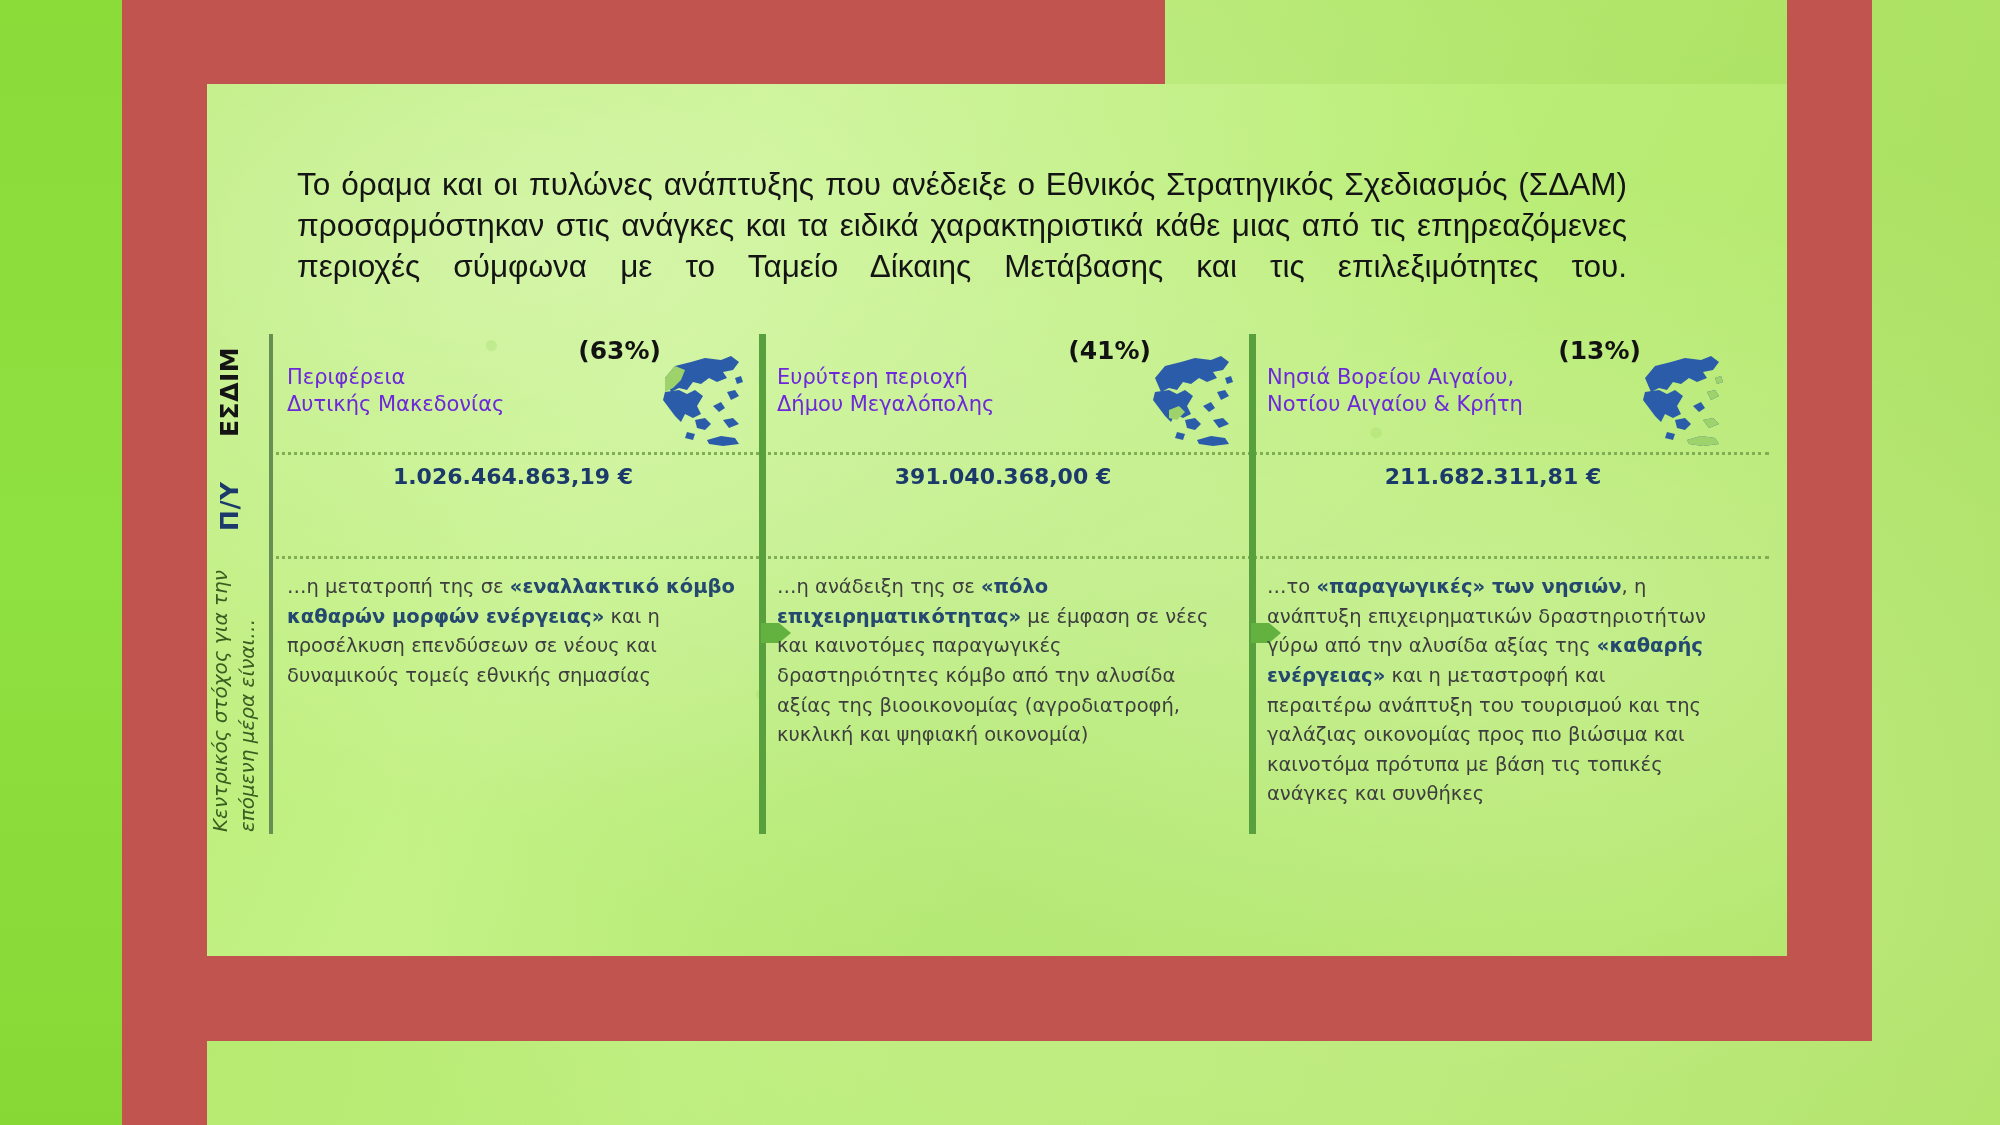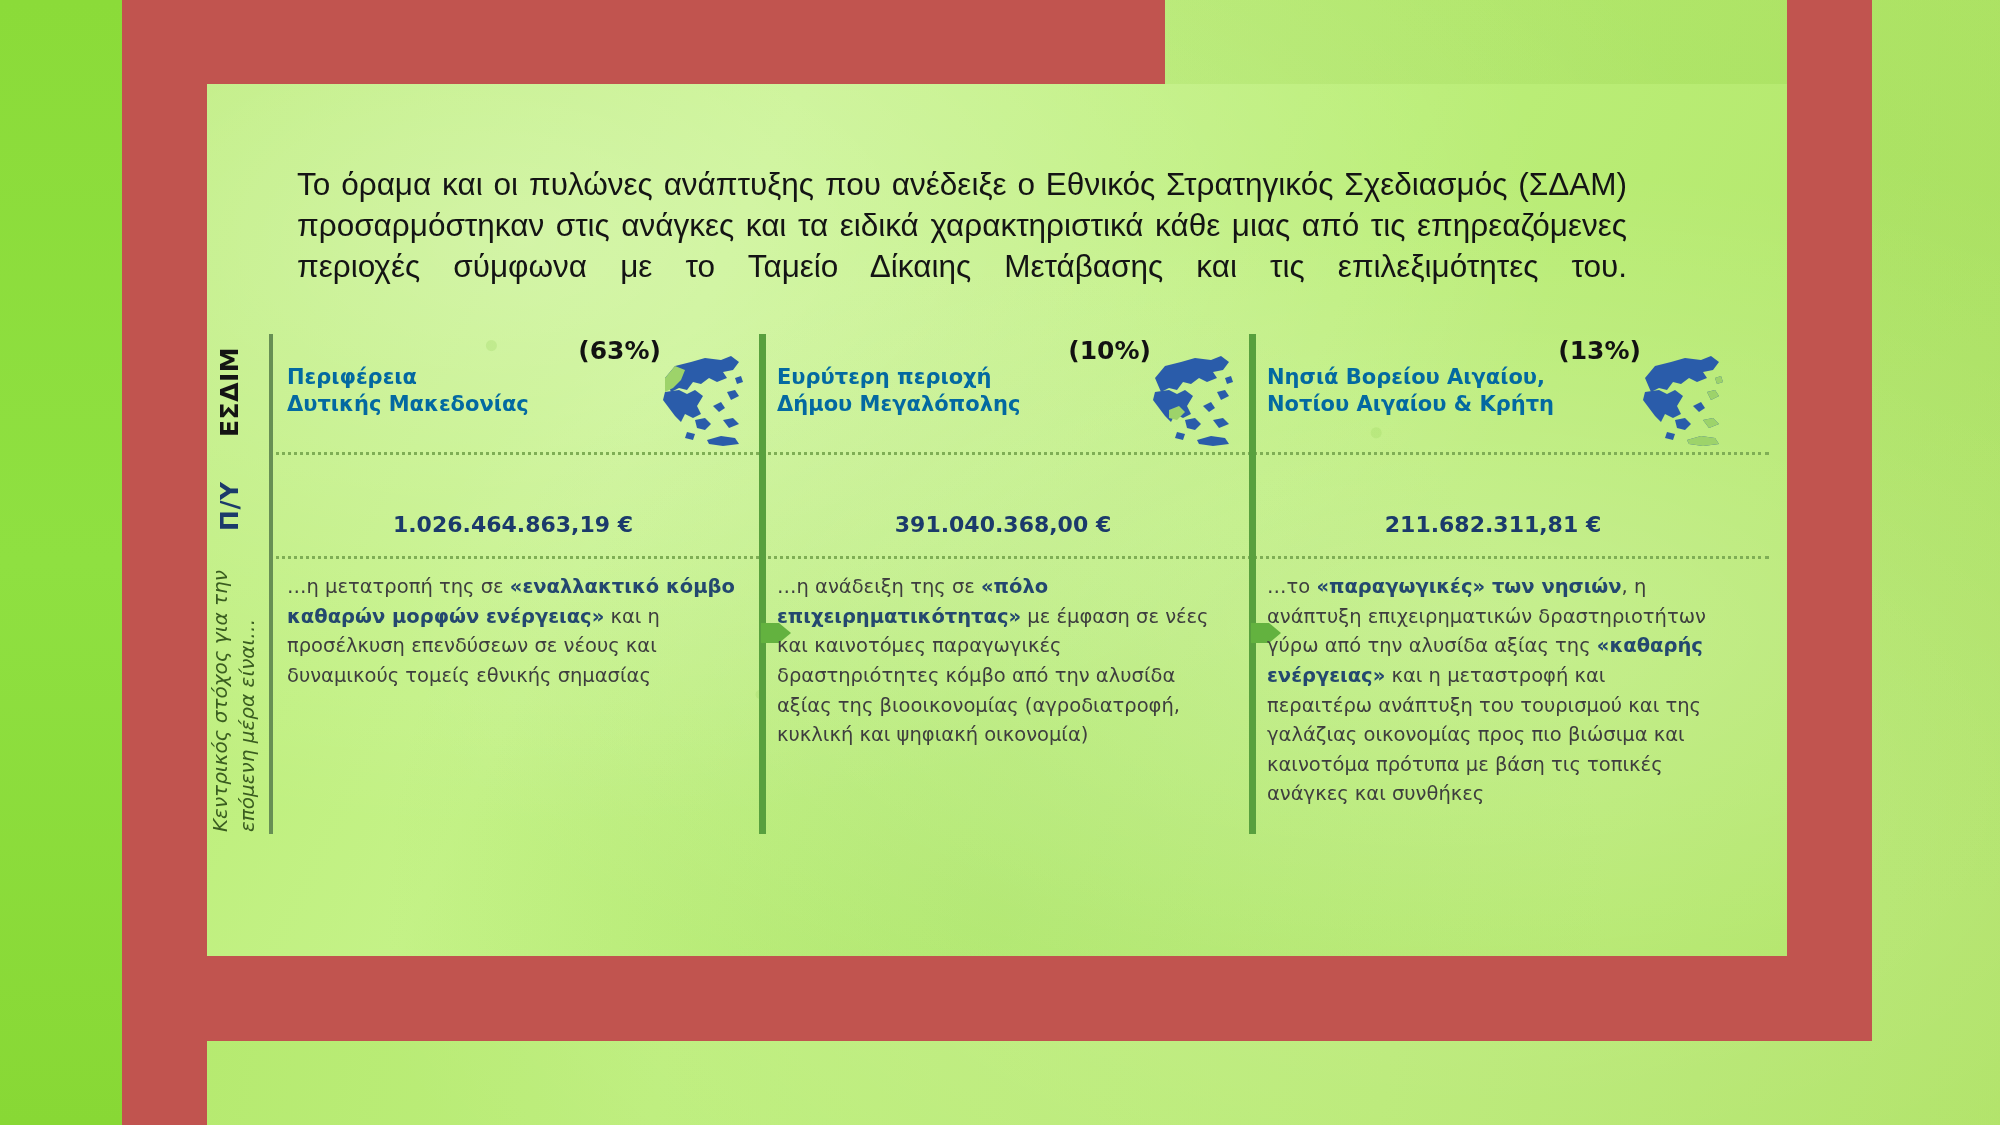--- a/index.html
+++ b/index.html
@@ -132,36 +132,36 @@
   
   .vrule {
     position: absolute; top: 0; width: 6px; height: 500px;
     background: #5a8a4a;
   }
   .vrule-1 { left: 0px; width: 4px; background: #678f54; height: 500px; }
 
   .col-head { position: absolute; left: 18px; top: 8px; width: 452px; height: 110px; }
   .col-title {
     position: absolute; left: 0; top: 22px; width: 290px;
-    font-size: 21px; font-weight: bold; color: #0369a1; line-height: 1.3;
+    font-size: 21px; font-weight: normal; color: #6d28d9; line-height: 1.3;
     white-space: pre-line;
   }
   .col-pct {
     position: absolute; right: 78px; top: -6px;
     font-size: 25px; font-weight: bold; color: #121212;
   }
   .map-wrap {
     position: absolute; right: -6px; top: 6px; width: 110px; height: 104px;
   }
   .map-wrap svg { width: 110px; height: 104px; display: block; }
 
   .col-budget {
     position: absolute; left: 18px; top: 130px; width: 452px;
     text-align: center;
-    font-size: 22px; font-weight: bold; color: #1b3a6b; margin-top: 48px;
+    font-size: 22px; font-weight: bold; color: #1b3a6b;
   }
 
   .col-body {
     position: absolute; left: 18px; top: 238px; width: 448px;
     font-size: 19.5px; line-height: 1.52; color: #3e3e3e;
   }
   .col-body b { color: #24486f; font-weight: bold; }
 
   
   .arrow-marker {
@@ -238,21 +238,21 @@
       <div class="col col-2">
         <div class="vert-sep"></div>
         <div class="arrow-marker">
           <svg viewBox="0 0 34 34" width="34" height="34" xmlns="http://www.w3.org/2000/svg">
             <path d="M2 7 L20 7 L32 17 L20 27 L2 27 Z" fill="#63b23f"></path>
           </svg>
         </div>
         <div class="col-head">
           <div class="col-title">Ευρύτερη περιοχή
 Δήμου Μεγαλόπολης</div>
-          <div class="col-pct">(10%)</div>
+          <div class="col-pct">(41%)</div>
           <div class="map-wrap">
             <svg viewBox="0 0 110 104" xmlns="http://www.w3.org/2000/svg">
               <g fill="#2a5caa">
                 <path d="M30 30 L40 18 L56 14 L70 10 L86 12 L96 8 L104 14 L98 22 L88 24 L92 30 L82 34 L74 30 L66 36 L58 34 L52 42 L44 40 L36 44 Z"></path>
                 <path d="M30 44 L44 42 L52 46 L60 42 L68 48 L62 58 L66 66 L58 70 L50 66 L46 74 L40 68 L34 60 L28 52 Z"></path>
                 <path d="M60 72 L70 70 L76 76 L70 82 L62 80 Z"></path>
                 <path d="M78 58 L86 54 L90 60 L84 64 Z"></path>
                 <path d="M92 44 L100 42 L104 48 L96 52 Z"></path>
                 <path d="M88 72 L98 70 L104 76 L94 80 Z"></path>
                 <path d="M72 92 L86 88 L100 90 L104 96 L88 98 L74 96 Z"></path>

